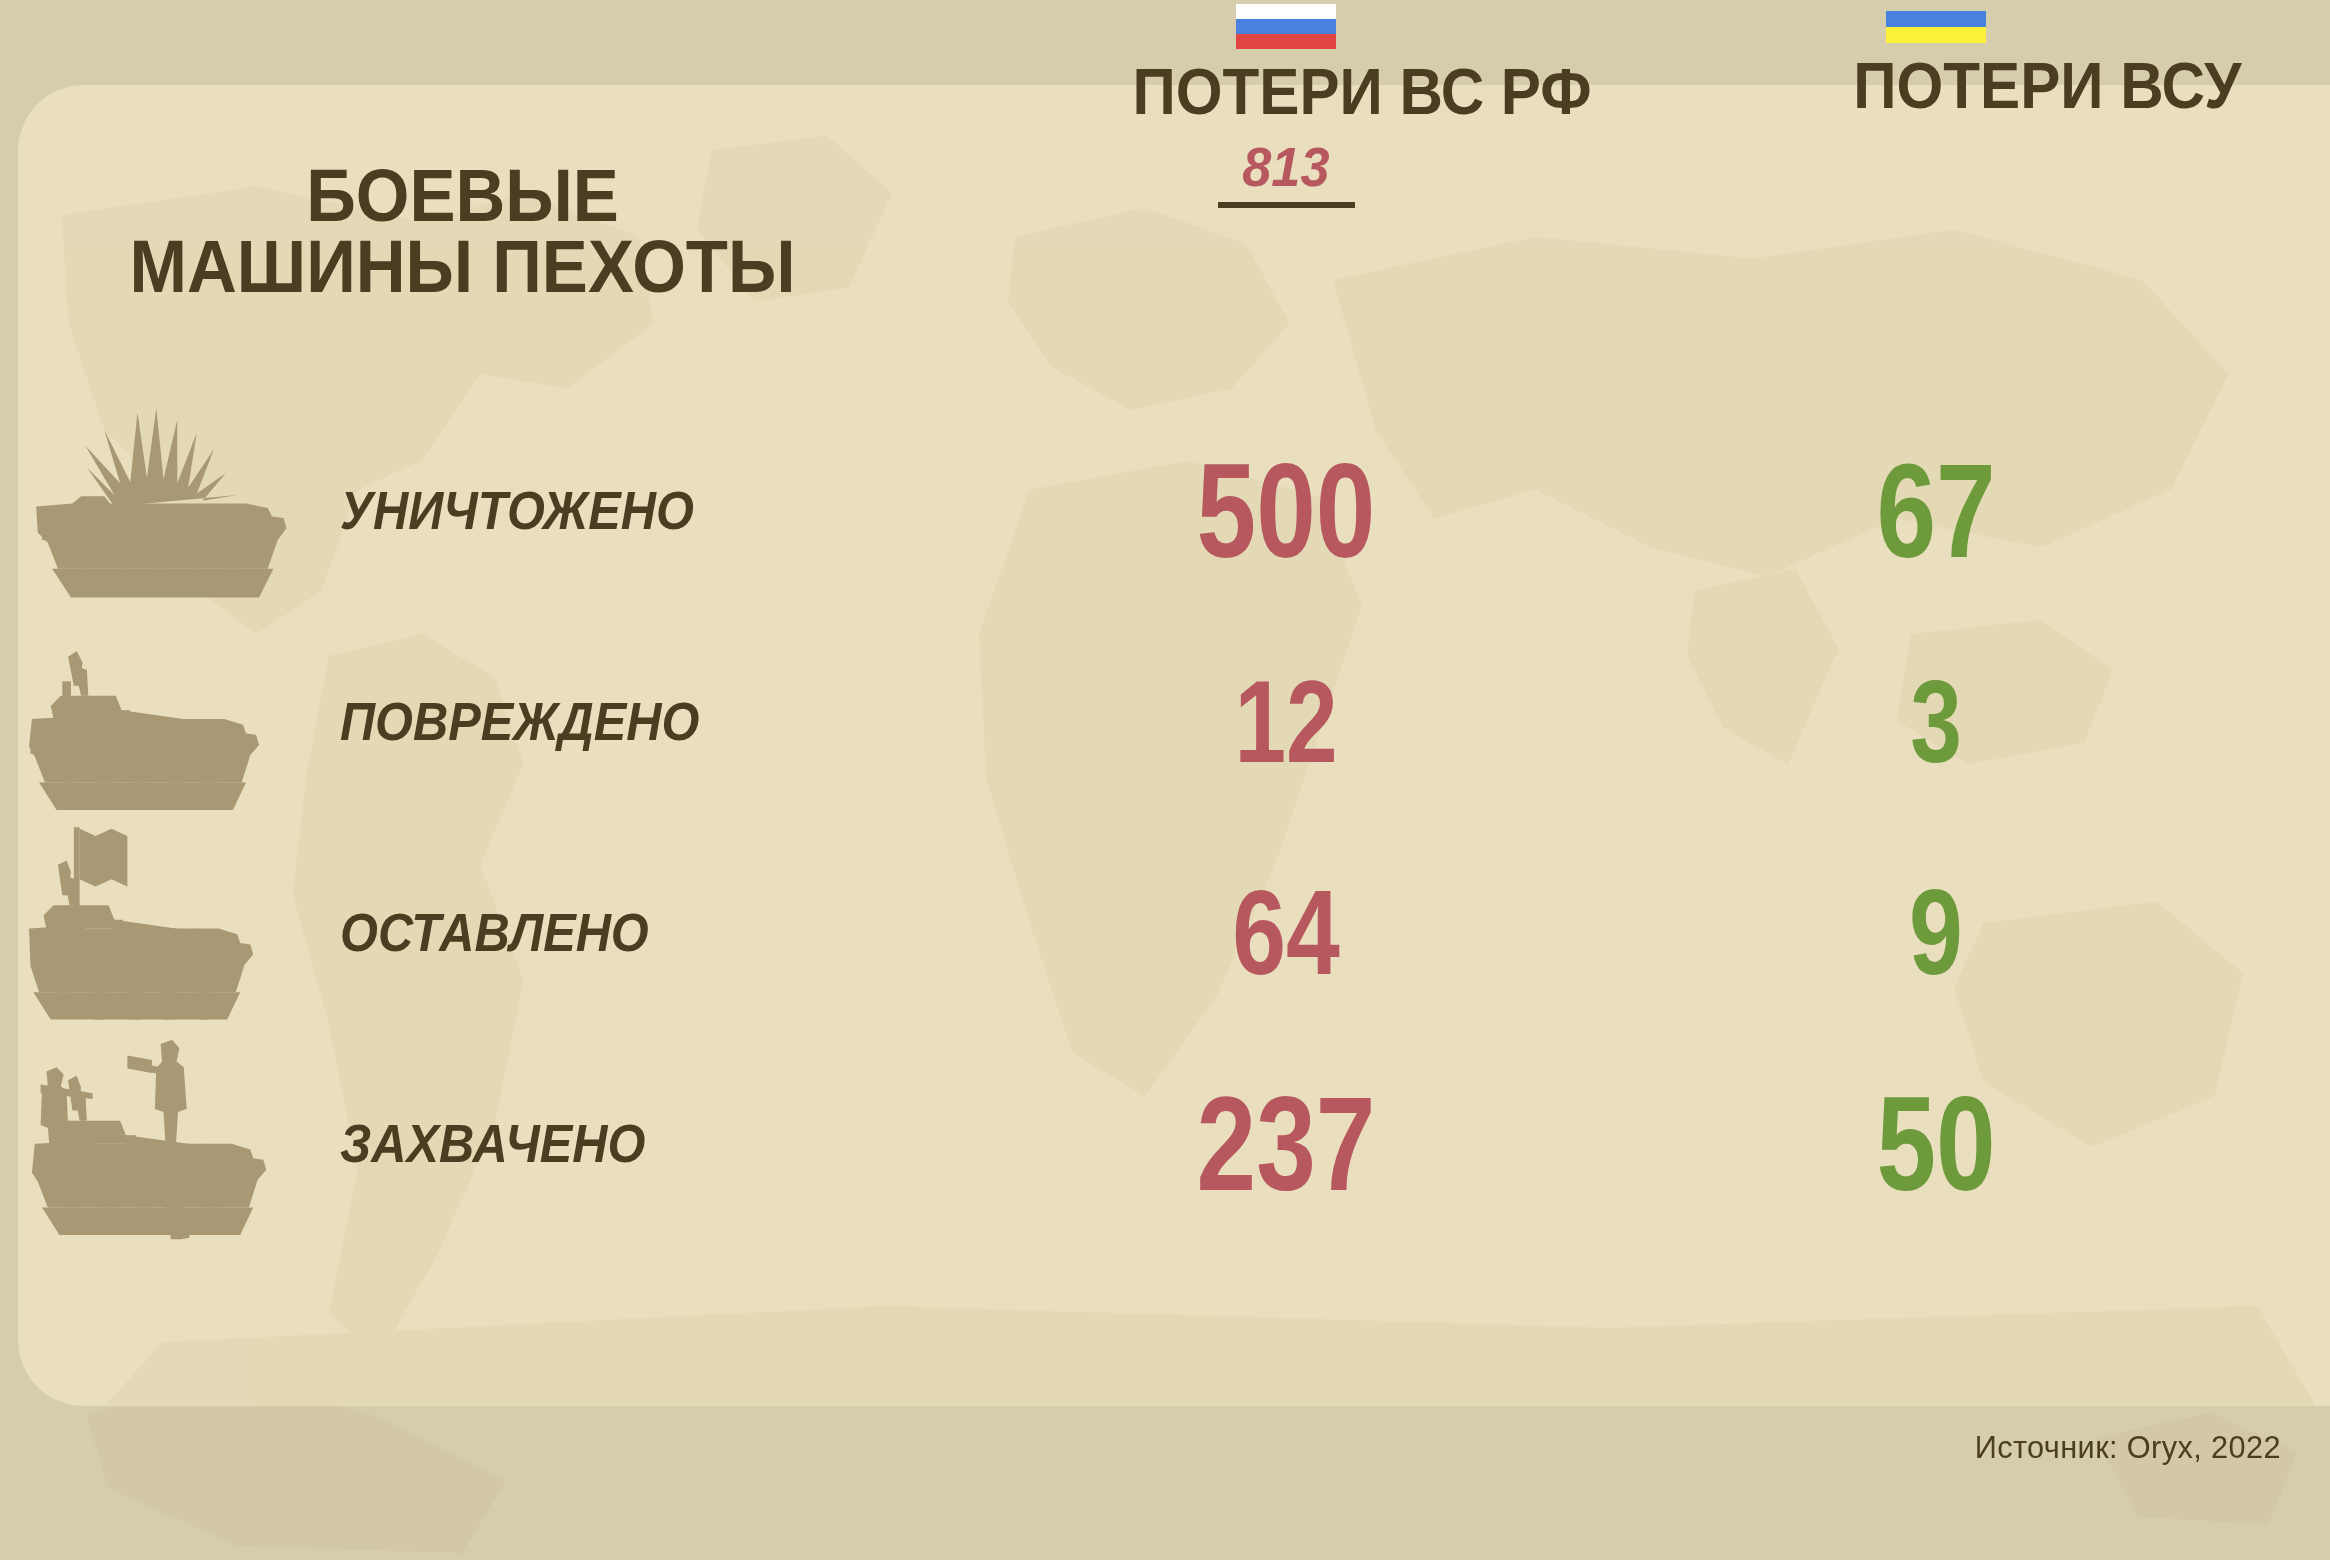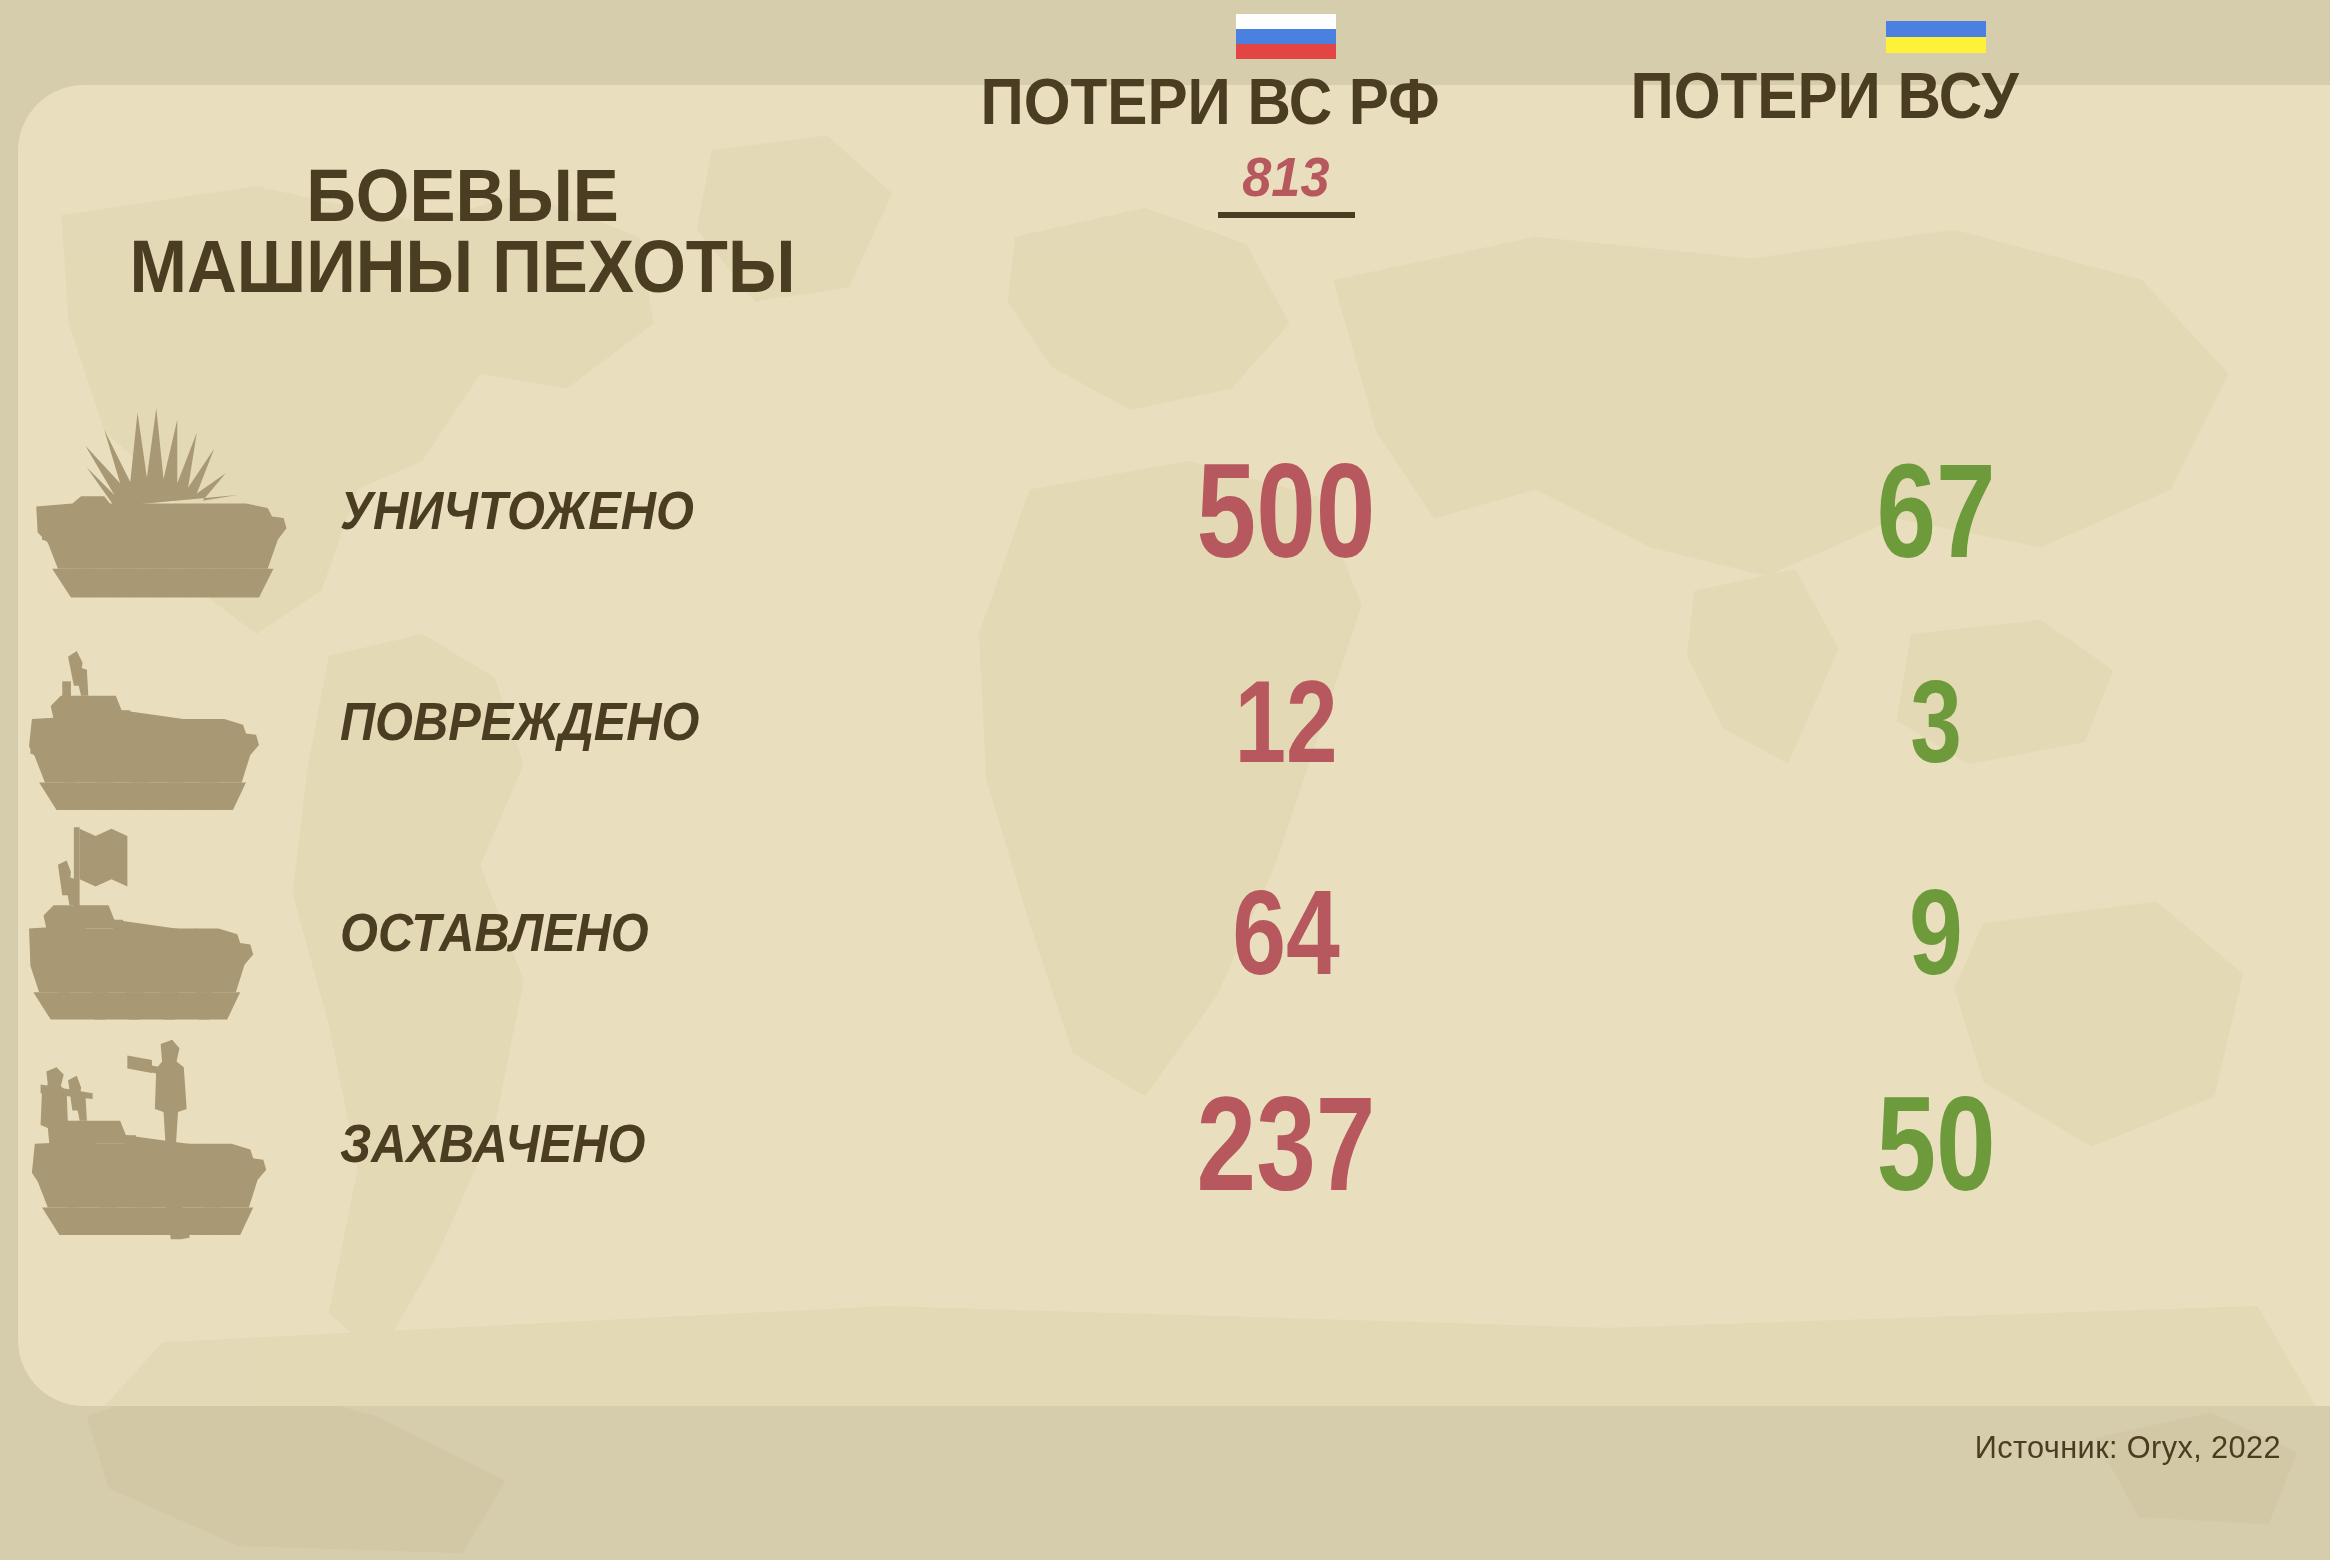--- a/index.html
+++ b/index.html
@@ -29,21 +29,21 @@
     position:absolute;left:58px;top:160px;width:809px;
     text-align:center;
     font-weight:700;
     font-size:75px;line-height:71px;
     letter-spacing:0px;
     color:#4a3d21;
     transform:scaleX(.92);
     transform-origin:50% 50%;
     white-space:pre-line;
   }
-  .colhead{position:absolute;top:14px;width:650px;text-align:left;}
+  .colhead{position:absolute;top:4px;width:650px;text-align:right;}
   .colhead.ru{left:961px;}
   .colhead.ua{left:1611px;}
   .flag{
     width:100px;height:45px;margin:0 auto;
     display:block;
     position:relative;
     overflow:hidden;
   }
   .flag span{display:block;width:100%;}
   .flag.ru span:nth-child(1){height:33.4%;background:#ffffff;}

